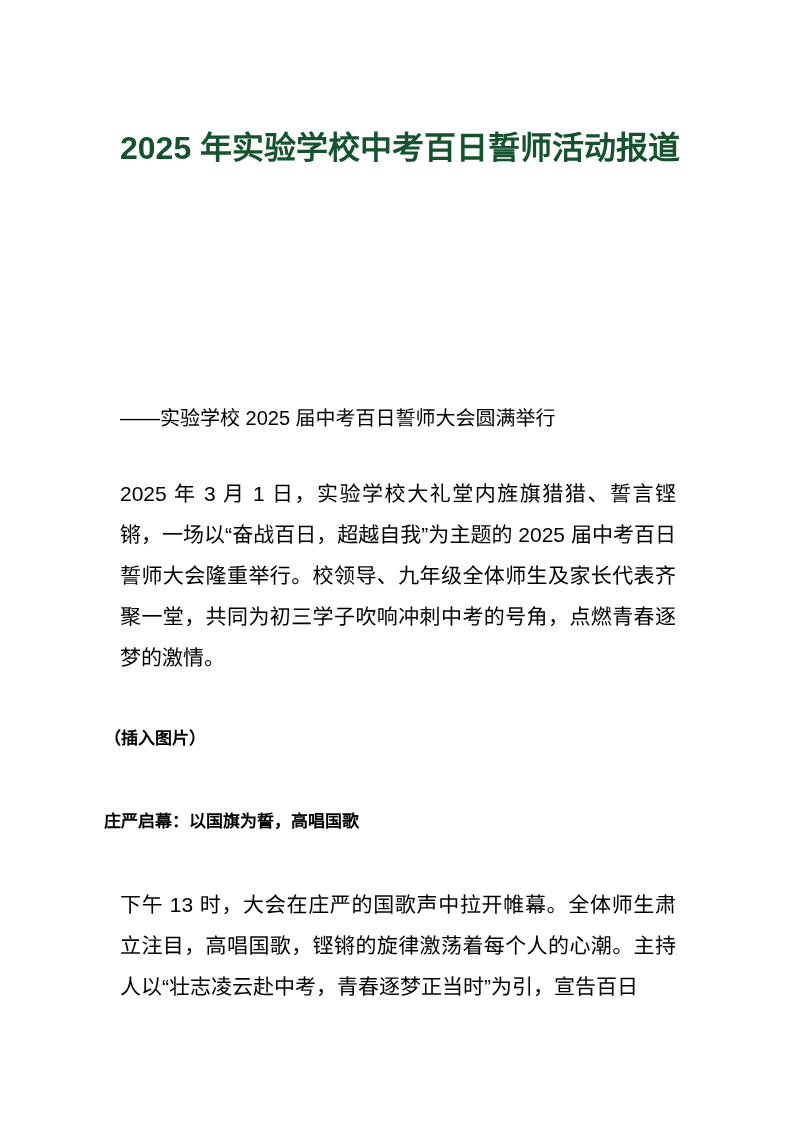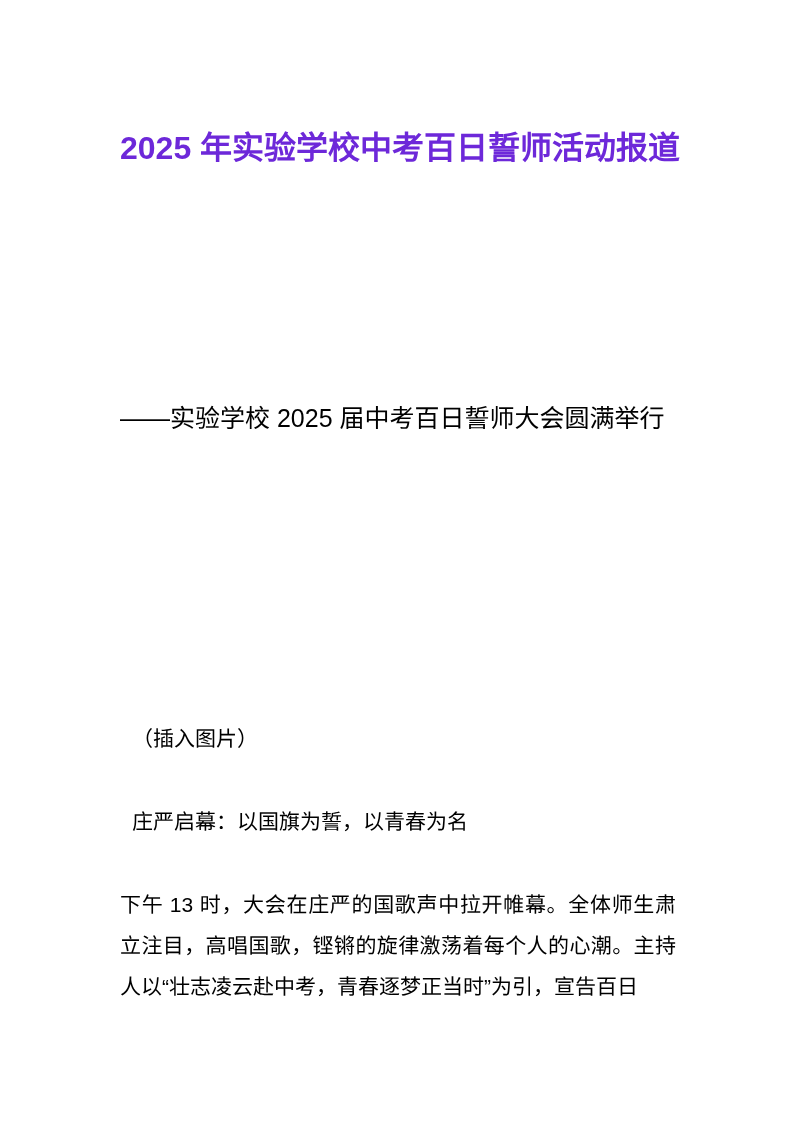--- a/index.html
+++ b/index.html
@@ -17,67 +17,69 @@
       overflow: hidden;
     }
     .doc-heading {
       position: absolute;
       top: 104px;
       left: 120px;
       width: 566px;
       font-size: 32px;
       font-weight: 700;
       line-height: 88px;
-      color: #6d28d9;
+      color: #14532d;
     }
     .doc-heading .heading-line {
       white-space: nowrap;
     }
     .byline {
       position: absolute;
       top: 398px;
       left: 120px;
       width: 556px;
-      font-size: 25px;
+      font-size: 20px;
       line-height: 41px;
       white-space: nowrap;
     }
     .body-para {
       position: absolute;
       left: 120px;
       width: 556px;
       font-size: 21px;
       line-height: 41px;
       text-align: justify;
       text-justify: inter-ideograph;
     }
     .single-line {
       position: absolute;
-      left: 132px;
+      left: 104px;
       width: 556px;
-      font-size: 21px;
+      font-size: 17px;
       line-height: 41px;
       white-space: nowrap;
+      font-weight: bold;
     }
     #intro-paragraph   { top: 473px; }
     #image-note        { top: 718px; }
     #section-heading   { top: 801px; }
     #section-paragraph { top: 884px; }
   </style>
 </head>
 <body>
 
 <div class="page">
 
   <div class="doc-heading">
     <div class="heading-line">2025 年实验学校中考百日誓师活动报道</div>
   </div>
 
   <div class="byline">——实验学校 2025 届中考百日誓师大会圆满举行</div>
 
+  <div class="body-para" id="intro-paragraph">2025 年 3 月 1 日，实验学校大礼堂内旌旗猎猎、誓言铿锵，一场以“奋战百日，超越自我”为主题的 2025 届中考百日誓师大会隆重举行。校领导、九年级全体师生及家长代表齐聚一堂，共同为初三学子吹响冲刺中考的号角，点燃青春逐梦的激情。</div>
 
   <div class="single-line" id="image-note">（插入图片）</div>
 
-  <div class="single-line" id="section-heading">庄严启幕：以国旗为誓，以青春为名</div>
+  <div class="single-line" id="section-heading">庄严启幕：以国旗为誓，高唱国歌</div>
 
   <div class="body-para" id="section-paragraph">下午 13 时，大会在庄严的国歌声中拉开帷幕。全体师生肃立注目，高唱国歌，铿锵的旋律激荡着每个人的心潮。主持人以“壮志凌云赴中考，青春逐梦正当时”为引，宣告百日</div>
 
 </div>
 
 </body></html>

